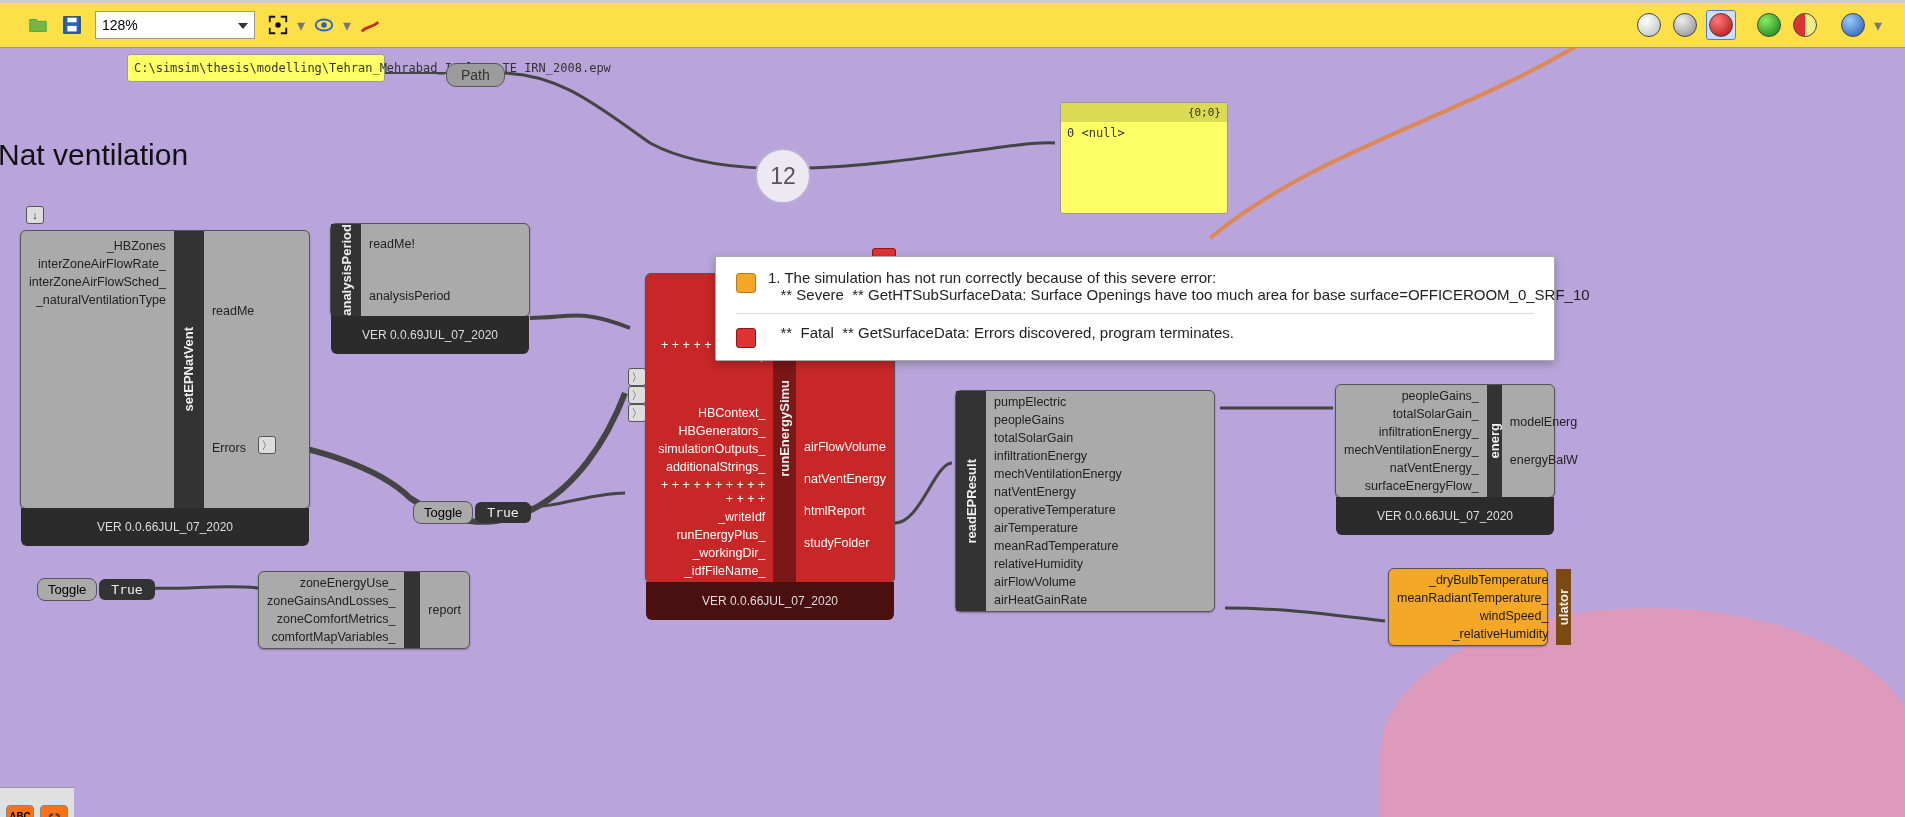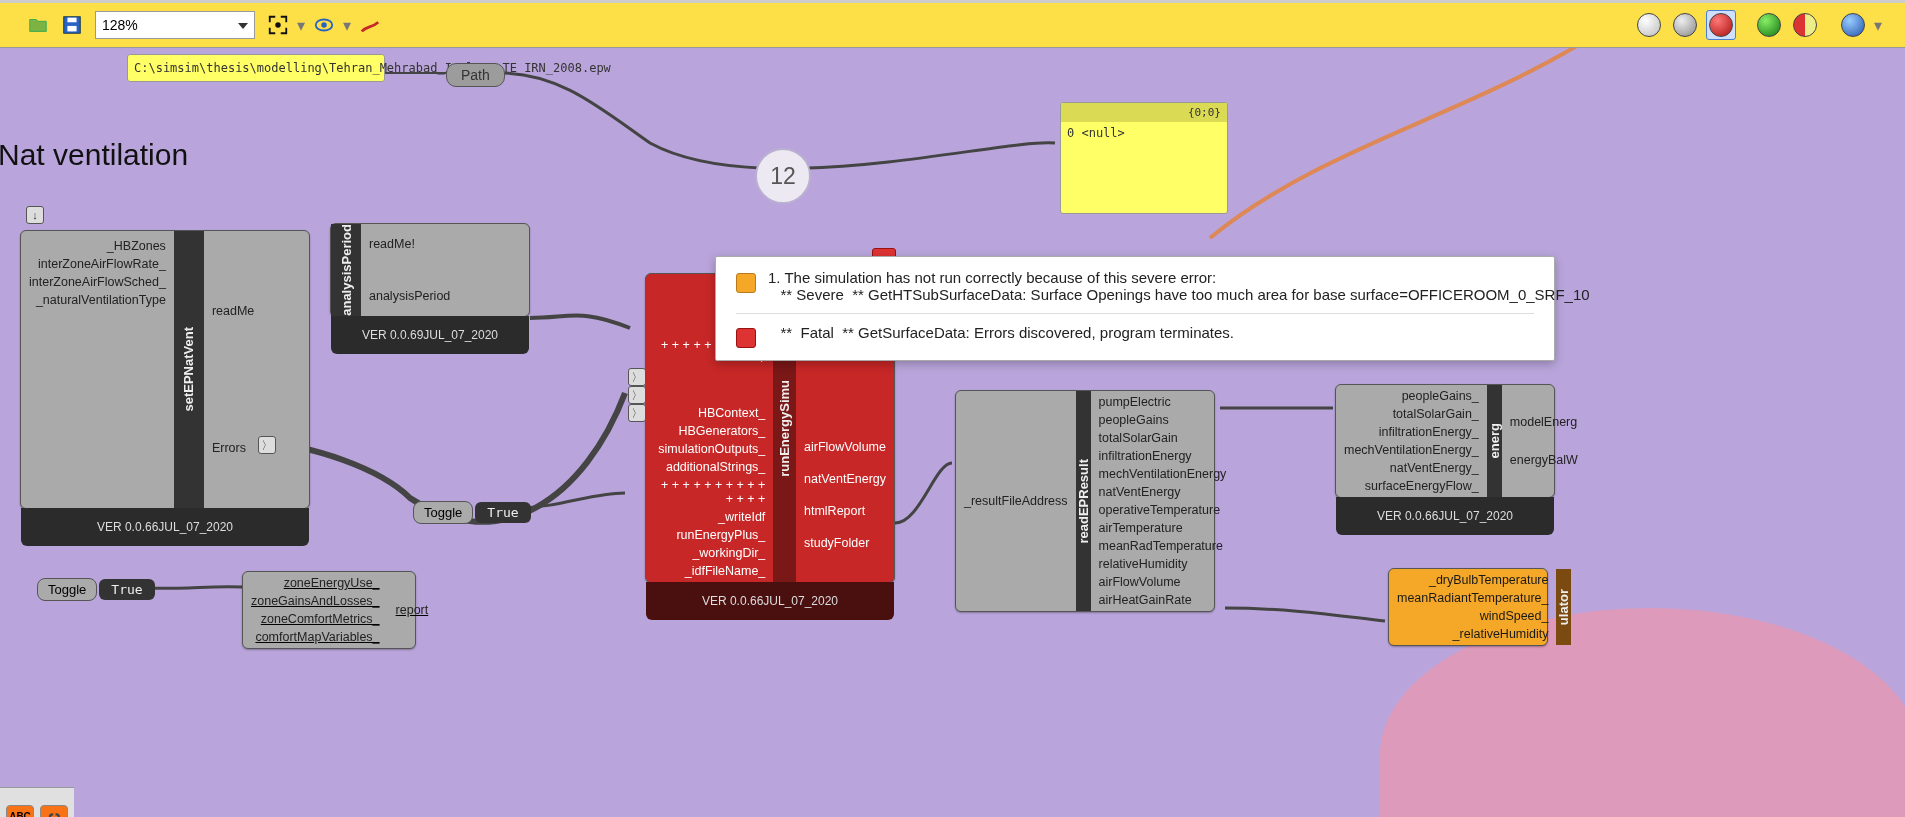--- a/index.html
+++ b/index.html
@@ -346,23 +346,20 @@
       <span>JUL_07_2020</span>
     </div>
   </div>
   <div class="small-ctrl" style="left:628px; top:320px;">〉</div>
   <div class="small-ctrl" style="left:628px; top:338px;">〉</div>
   <div class="small-ctrl" style="left:628px; top:356px;">〉</div>
 
   <div style="position:absolute; left:872px; top:200px; width:24px; height:18px; background:#d33; border:1px solid #911; border-radius:3px 3px 0 0;"></div>
 
   <div class="comp" style="left:955px; top:342px; width:260px;">
-    <div class="col inputs" style="justify-content:center">
-      <div>_resultFileAddress</div>
-    </div>
     <div class="strip">
         <span class="vertical-label">readEPResult</span>
       </div>
     <div class="col outputs">
       <div>pumpElectric</div>
       <div>peopleGains</div>
       <div>totalSolarGain</div>
       <div>infiltrationEnergy</div>
       <div>mechVentilationEnergy</div>
       <div>natVentEnergy</div>
@@ -403,21 +400,21 @@
       <div>_dryBulbTemperature</div>
       <div>meanRadiantTemperature_</div>
       <div>windSpeed_</div>
       <div>_relativeHumidity</div>
     </div>
     <div class="strip">
         <span class="vertical-label">ulator</span>
       </div>
   </div>
 
-  <div class="comp" style="left:242px; top:523px; width:174px;text-decoration:underline;">
+  <div class="comp" style="left:258px; top:523px; width:212px;">
     <div class="col inputs">
       <div>zoneEnergyUse_</div>
       <div>zoneGainsAndLosses_</div>
       <div>zoneComfortMetrics_</div>
       <div>comfortMapVariables_</div>
     </div>
     <div class="strip"></div>
     <div class="col outputs">
       <div>report</div>
     </div>

